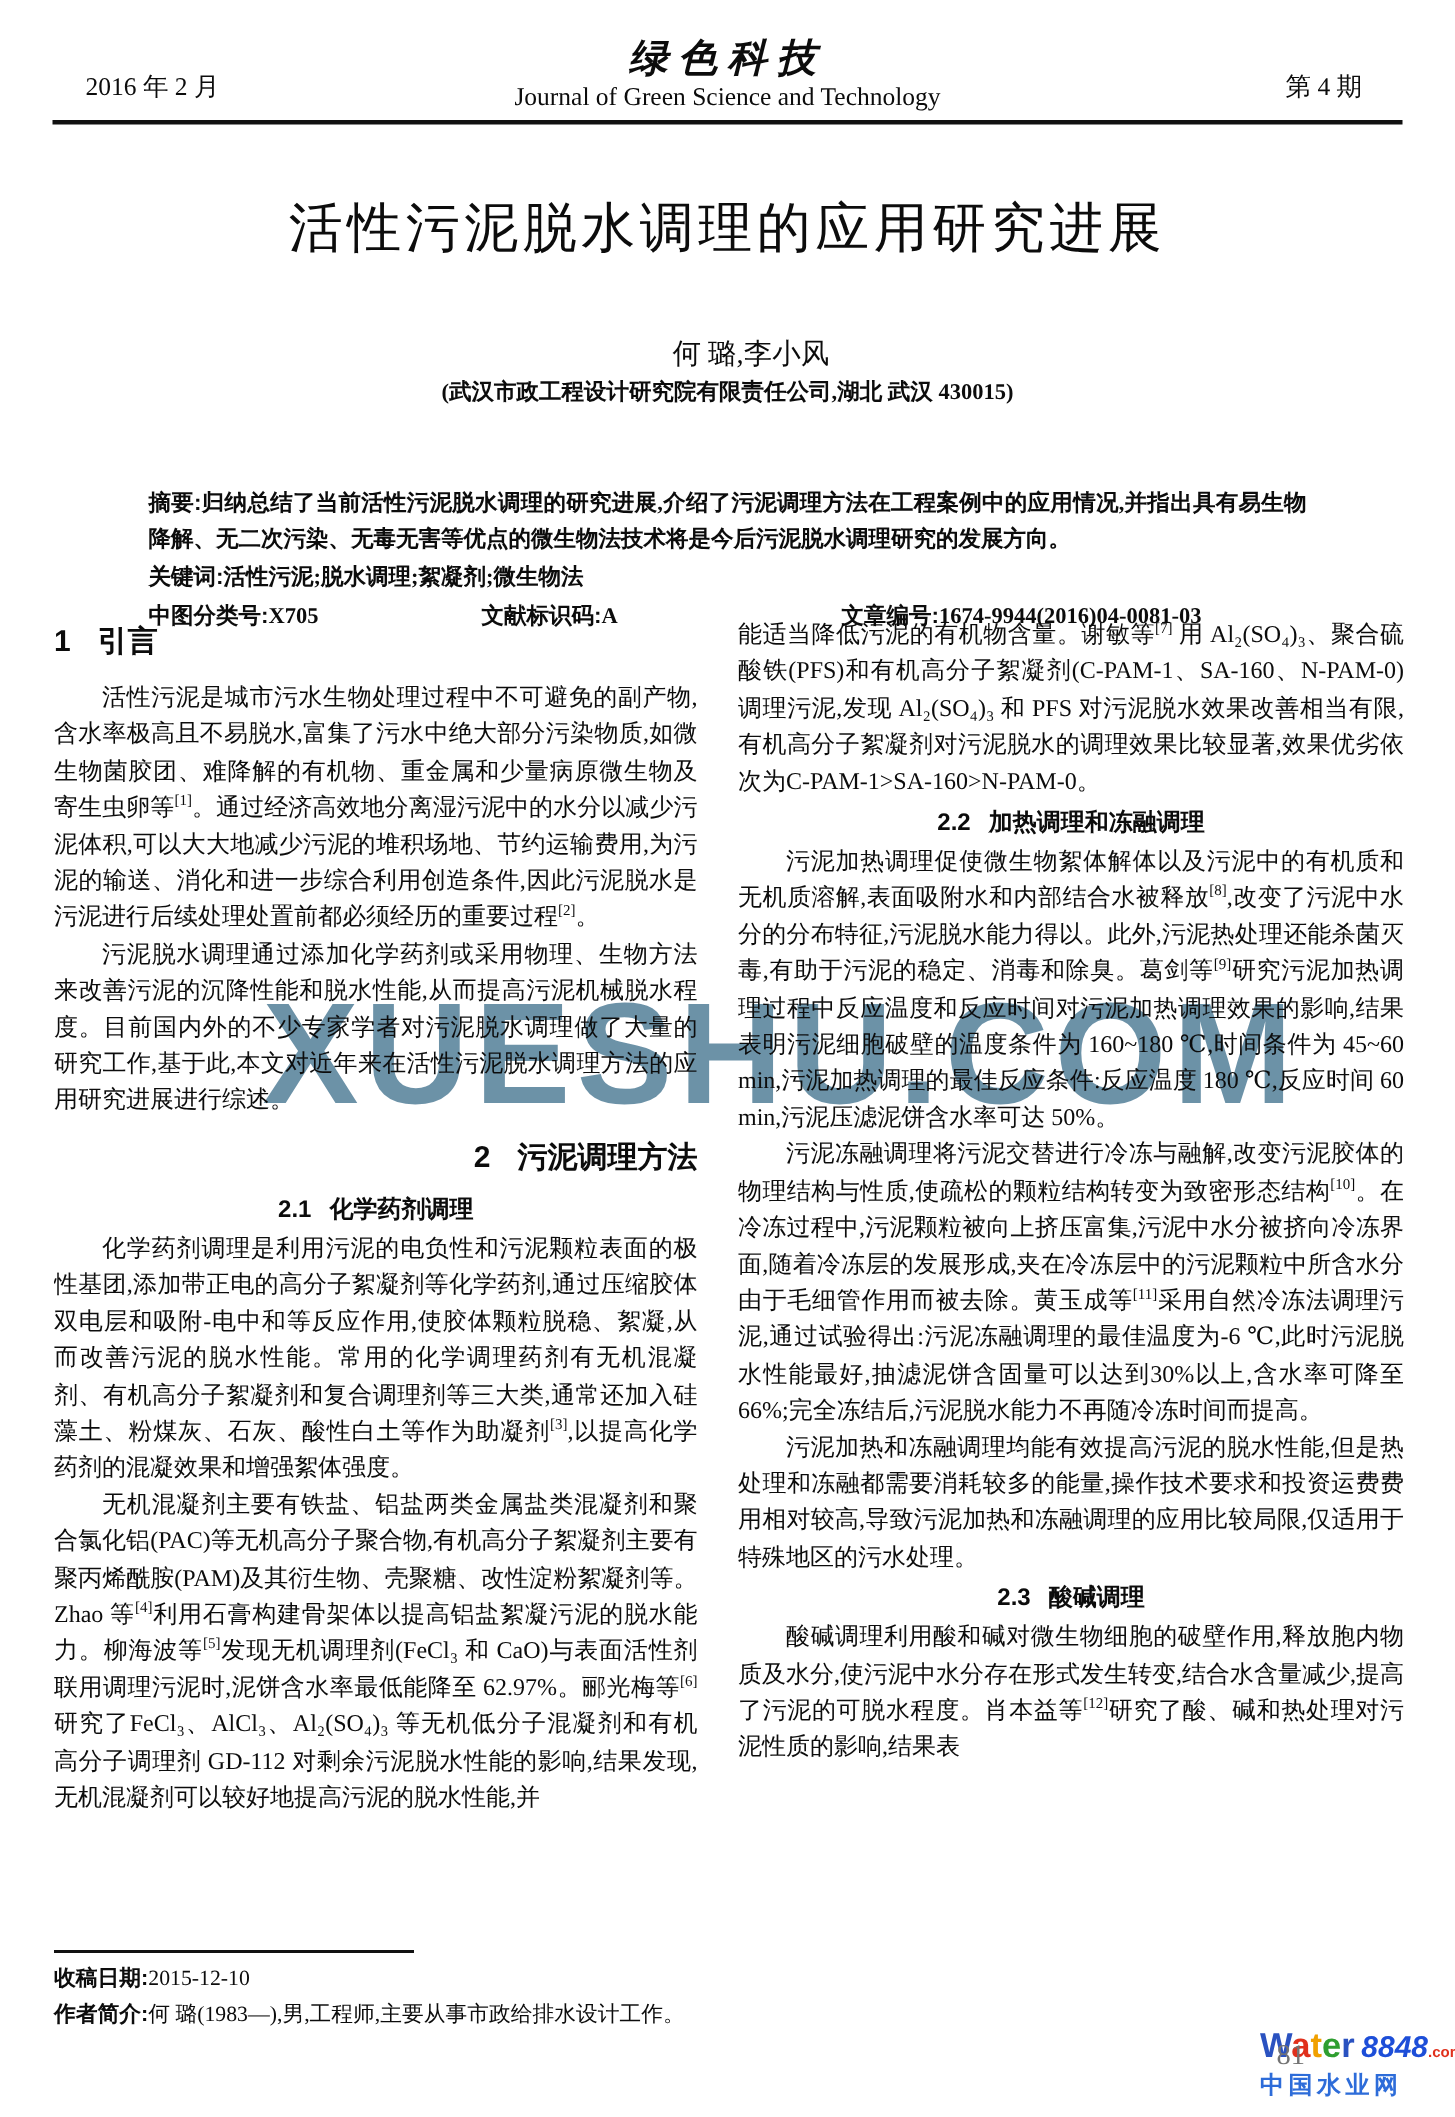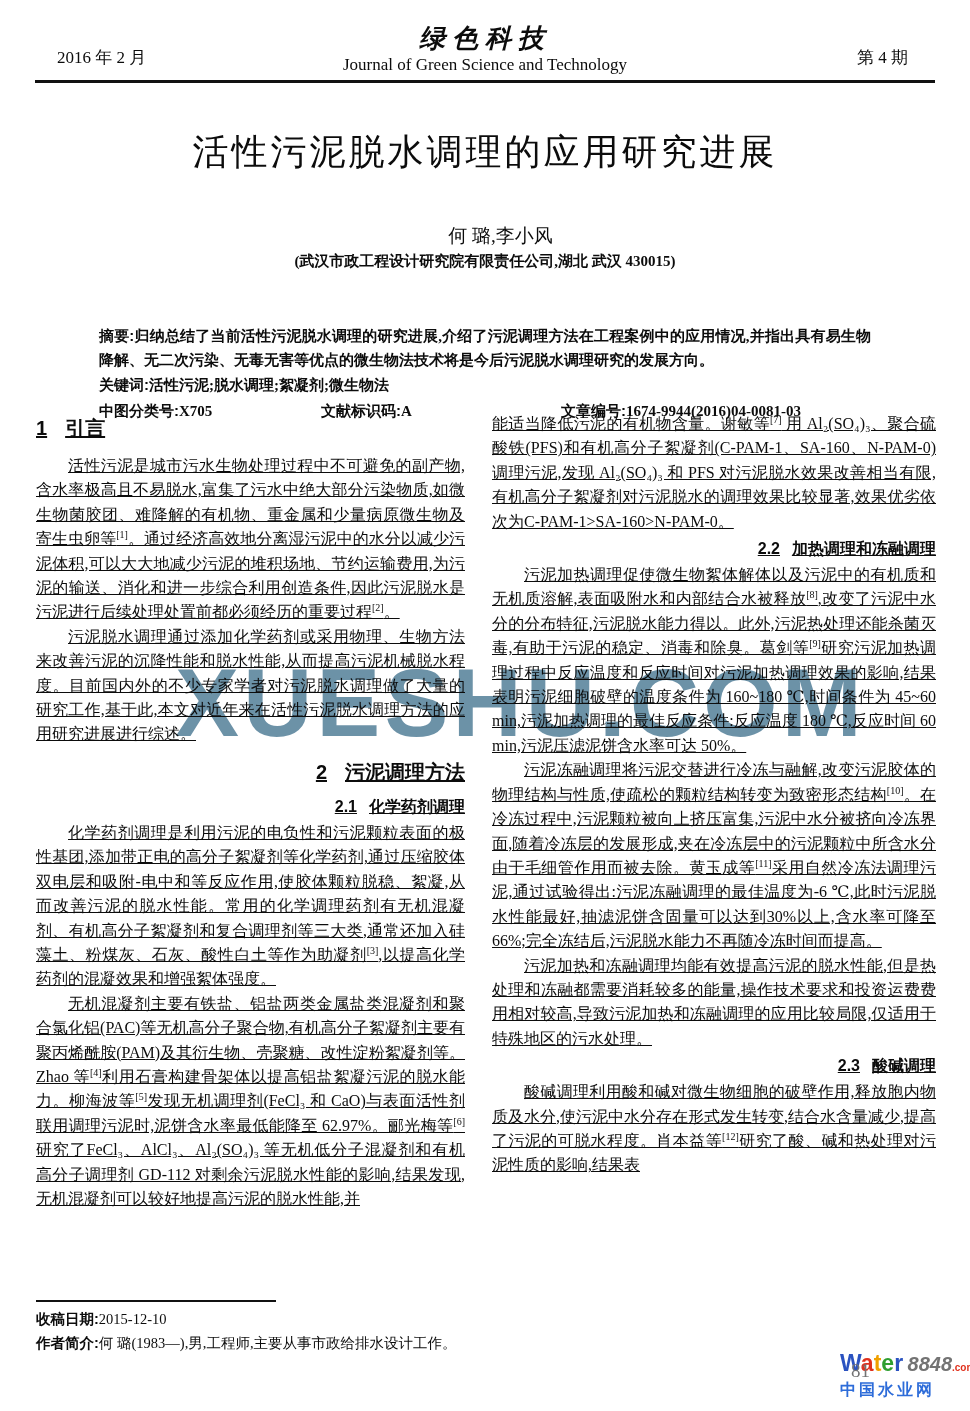--- a/index.html
+++ b/index.html
@@ -24,29 +24,29 @@
   .meta{position:absolute;left:99px;top:284px;width:772px;font-size:15px;line-height:24px;
         text-align:justify;font-weight:600;margin-top:40px;}
   .meta .lbl{font-weight:bold;font-family:"Liberation Sans","DejaVu Sans",sans-serif;}
   .kwline{margin-top:1px;}
   .metarow{position:relative;height:24px;margin-top:2px;}
   .metarow .m1{position:absolute;left:0;}
   .metarow .m2{position:absolute;left:222px;}
   .metarow .m3{position:absolute;left:462px;}
   
   .col{position:absolute;top:412px;height:906px;overflow:hidden;z-index:2;
-       font-size:16px;line-height:24.4px;text-align:justify;text-decoration:underline;}
+       font-size:16px;line-height:24.4px;text-align:justify;}
   .col-left{left:36px;width:429px;}
   .col-right{left:492px;width:444px;}
   .h-sec{font-family:"Liberation Sans","DejaVu Sans",sans-serif;font-weight:bold;
          font-size:20px;line-height:26px;margin:3px 0 13px 0;text-align:left;}
   .h-sec .num{margin-right:18px;}
   .h-sec2{margin:12px 0 10px 0;text-align:right;}
   .h-sub{font-family:"Liberation Sans","DejaVu Sans",sans-serif;font-weight:bold;
-         font-size:16px;line-height:24px;margin:3px 0 2px 0;text-align:right;}
+         font-size:16px;line-height:24px;margin:3px 0 2px 0;text-align:center;}
   .h-sub .num{margin-right:12px;}
   .col p{margin:0;text-indent:2em;}
   .col p.noindent{text-indent:0;}
   .col sup{font-size:10px;line-height:0;}
   
   .footnote{position:absolute;left:36px;top:1300px;width:470px;font-size:14.5px;line-height:24px;z-index:2;}
   .fn-rule{width:240px;height:2px;background:#111;margin-bottom:5px;}
   .footnote .lbl{font-weight:bold;font-family:"Liberation Sans","DejaVu Sans",sans-serif;}
   
   .watermark{position:absolute;left:175px;top:648px;z-index:1;
@@ -116,18 +116,18 @@
     <div class="fn-rule"></div>
     <div><span class="lbl">收稿日期:</span><span>2015-12-10</span></div>
     <div><span class="lbl">作者简介:</span><span>何 璐(1983—),男,工程师,主要从事市政给排水设计工作。</span></div>
   </div>
 
   <div class="pagenum">81</div>
   <div class="logo">
     <div class="logo-row1">
       <span class="logo-word">
         <span style="color: rgb(42, 82, 192);">W</span><span style="color: rgb(224, 48, 28);">a</span><span style="color: rgb(240, 160, 0);">t</span><span style="color: rgb(47, 158, 48);">e</span><span style="color: rgb(42, 82, 192);">r</span>
-      </span><span class="logo-num" style="color: #737373;">8848</span><span class="logo-dotcom" style="color: rgb(224, 48, 28);">.com</span>
+      </span><span class="logo-num" style="color: #1d4ed8;">8848</span><span class="logo-dotcom" style="color: rgb(224, 48, 28);">.com</span>
     </div>
     <div class="logo-site" style="color: rgb(45, 108, 217);">中国水业网</div>
   </div>
 
 </div>
 
 </body></html>

